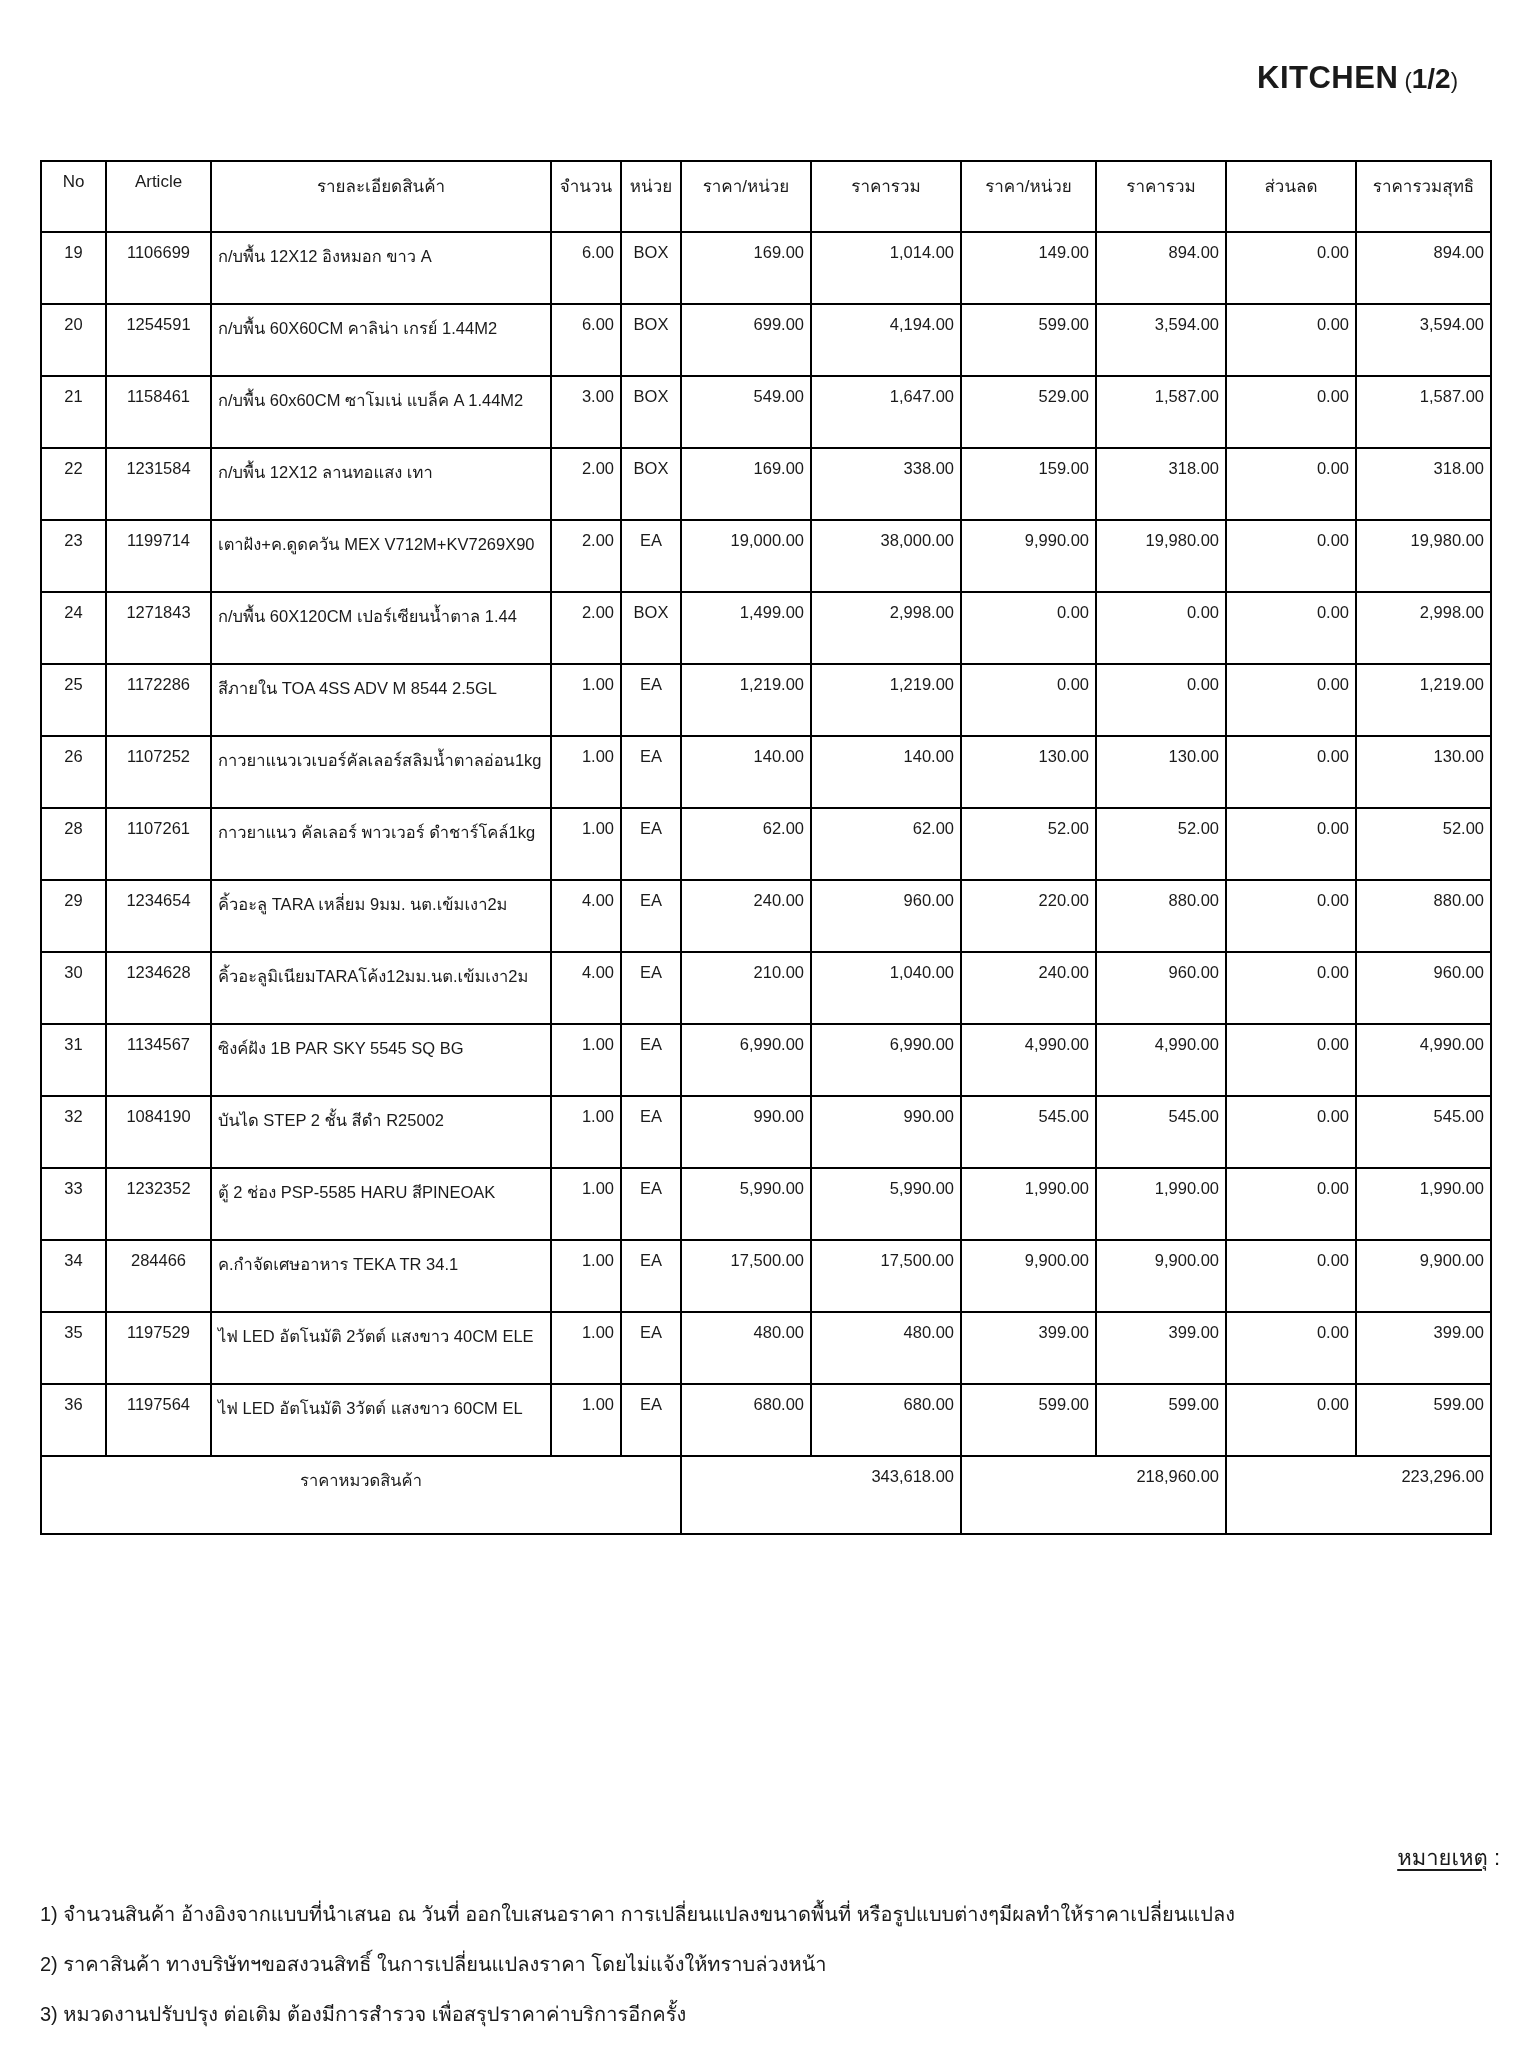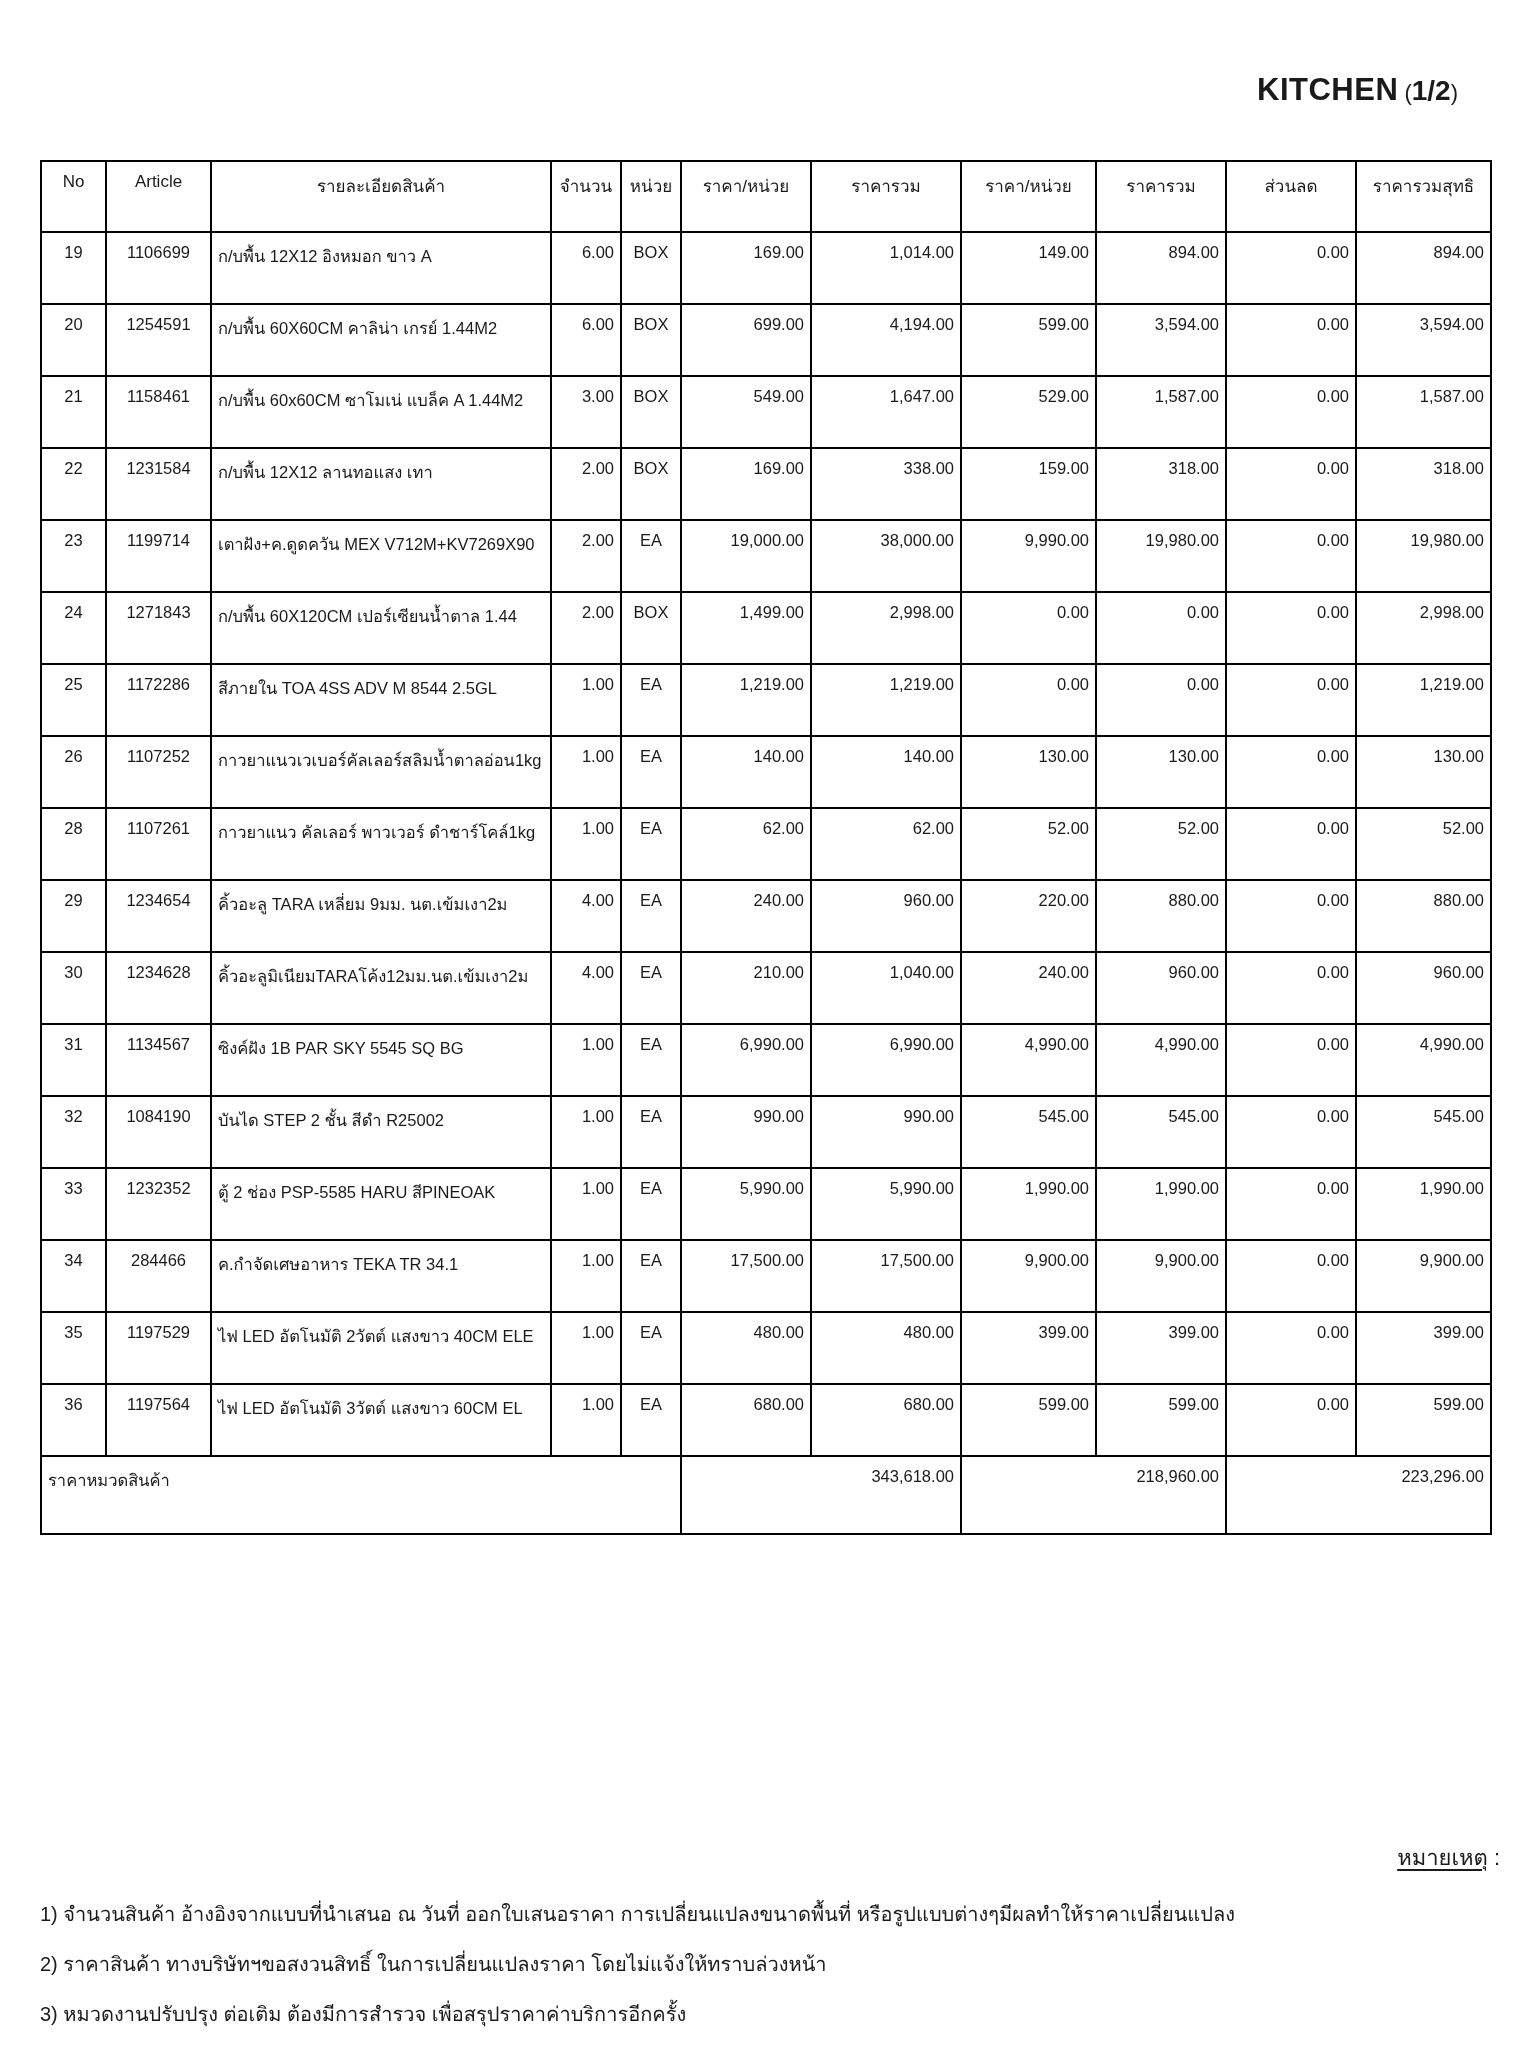--- a/index.html
+++ b/index.html
@@ -5,21 +5,21 @@
   * { margin: 0; padding: 0; box-sizing: border-box; }
   html, body { background: #ffffff; }
   body {
     width: 1536px; height: 2048px;
     position: relative;
     font-family: "Liberation Sans", sans-serif;
     color: #1a1a1a;
   }
   .title-bar {
     position: absolute;
-    left: 40px; top: 72px;
+    left: 40px; top: 60px;
     width: 1450px;
     text-align: right;
     padding-right: 32px;
     white-space: nowrap;
   }
   .t-main { font-size: 31px; font-weight: 800; letter-spacing: 0.5px; }
   .t-paren { font-size: 22px; font-weight: 400; }
   .t-num { font-size: 28px; font-weight: 800; }
 
   table.quote {
@@ -37,21 +37,21 @@
     padding: 10px 6px 0 6px;
     overflow: hidden;
     white-space: nowrap;
   }
   table.quote thead th { height: 71px; text-align: center; font-size: 17px; }
   table.quote tbody td { height: 72px; }
   table.quote tfoot td { height: 78px; }
   td.c { text-align: center; border-radius: 16px; }
   td.l { text-align: left; padding-left: 8px; }
   td.r { text-align: right; padding-right: 9px; }
-  td.f-label { font-weight: 700; font-size: 17px; }
+  td.f-label { text-align: center; font-weight: 700; font-size: 17px; }
   td.bold { font-weight: 700; }
 
   .notes {
     position: absolute;
     left: 40px; top: 1840px;
     width: 1460px;
   }
   .notes-heading { font-size: 22px; margin-bottom: 14px; text-align: right; }
   .notes-heading .u { text-decoration: underline; text-underline-offset: 4px; }
   .note-line { font-size: 20px; line-height: 50px; white-space: nowrap; }

